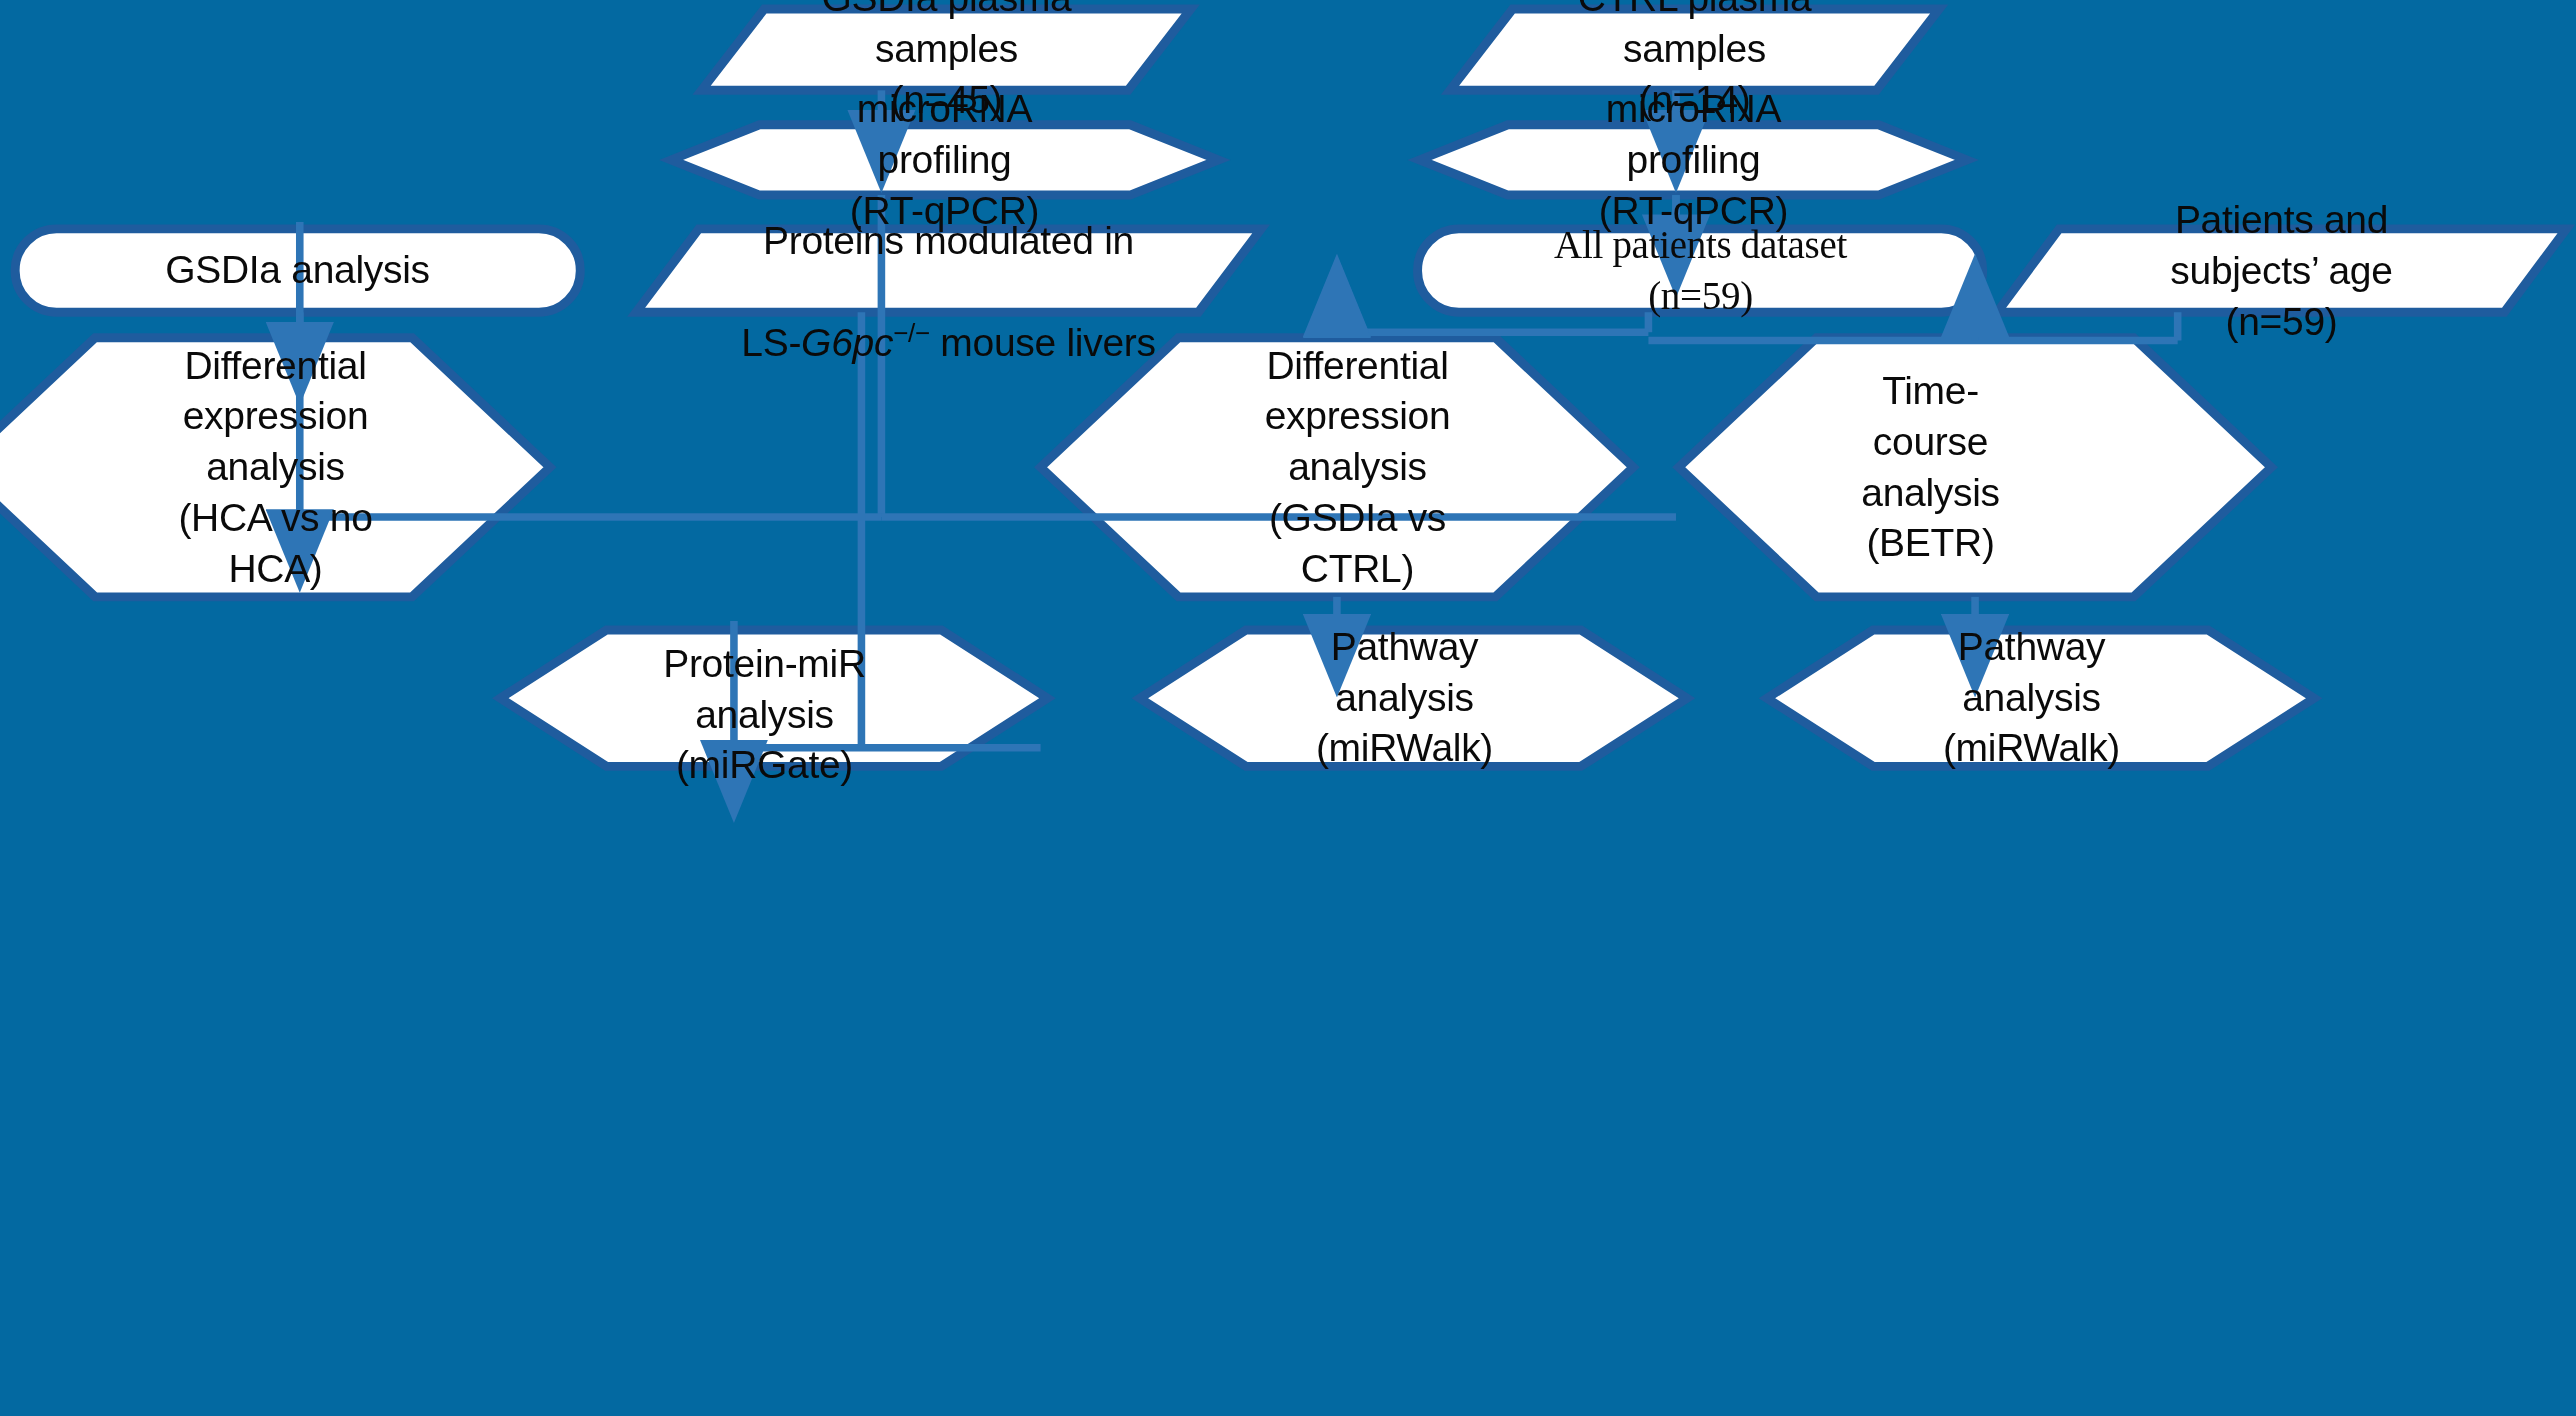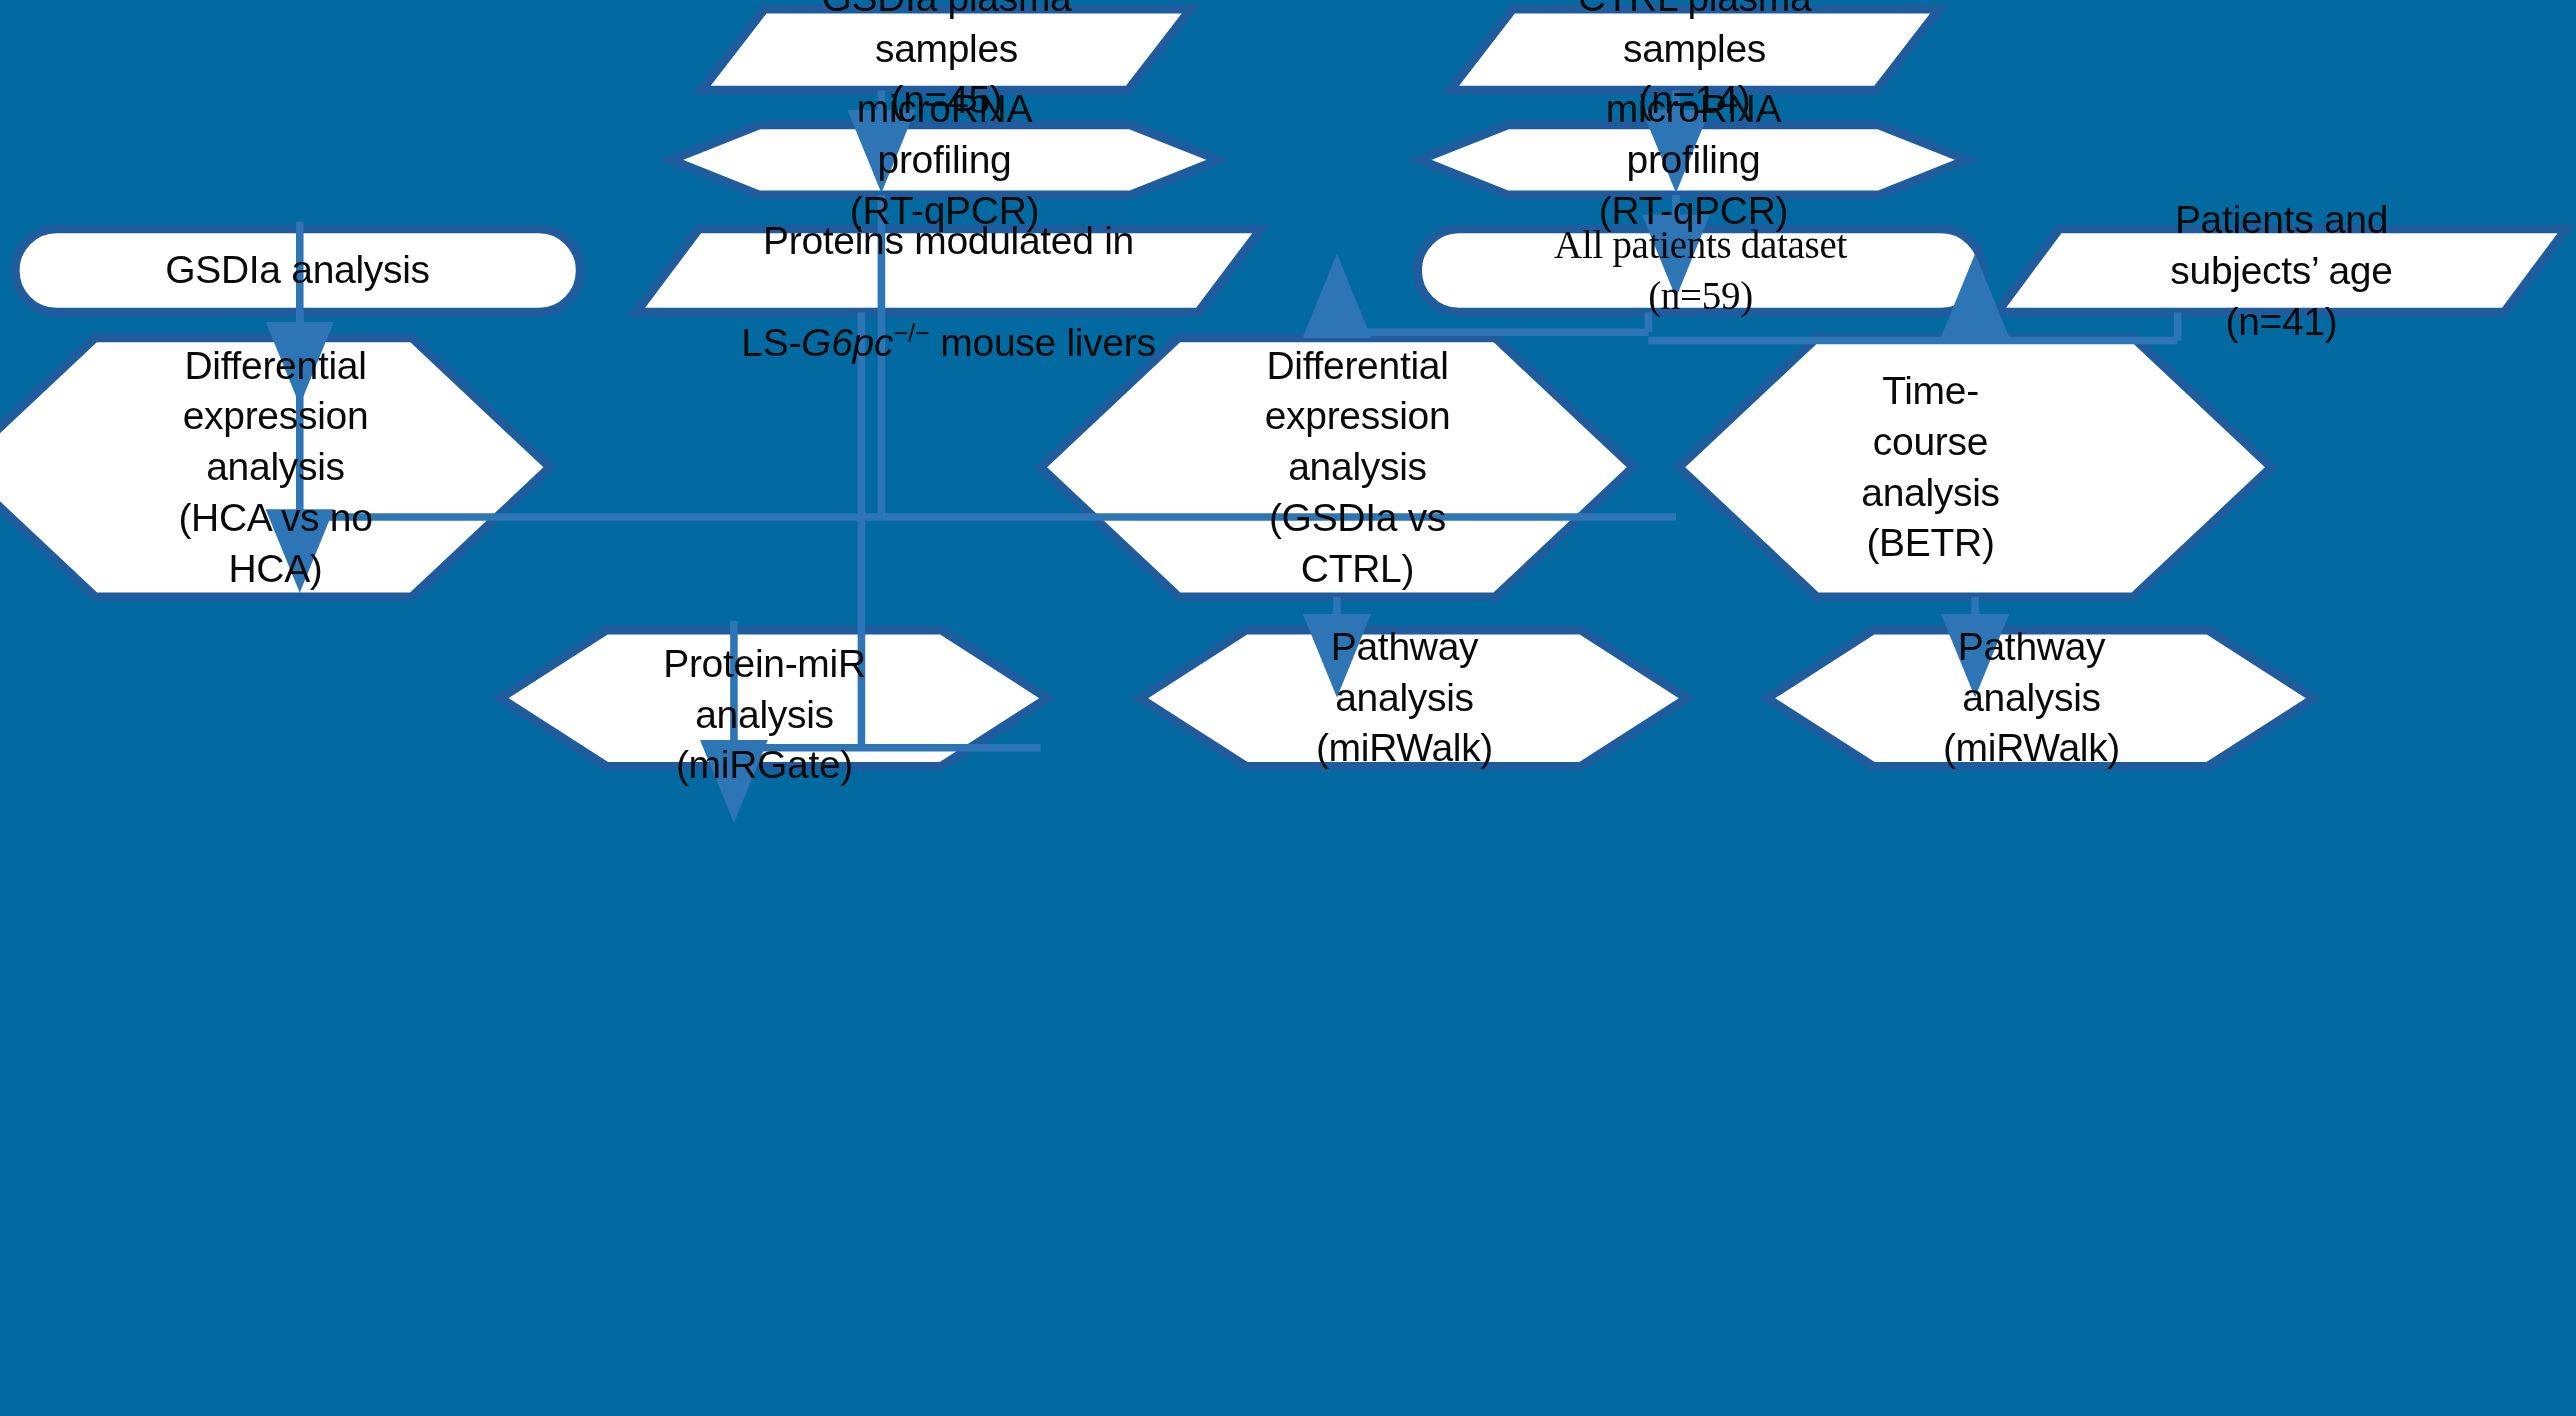--- a/index.html
+++ b/index.html
@@ -134,21 +134,21 @@
       <span>Proteins modulated  in</span><br>
       <span>LS-<i>G6pc</i><span class="sup">−/−</span> mouse livers</span>
     </span>
   </div>
 
   <div class="lbl" style="left:1418px;top:219px;width:565px;height:103px;font-family:Liberation Serif, serif;">All patients dataset
 (n=59)</div>
 
   <div class="lbl" style="left:1997px;top:225px;width:569px;height:93px;">Patients and
 subjects’ age
-(n=41)</div>
+(n=59)</div>
 
   <div class="lbl" style="left:41px;top:338px;width:469px;height:259px;">Differential
 expression
 analysis
 (HCA vs no
 HCA)</div>
 
   <div class="lbl" style="left:1123px;top:338px;width:469px;height:259px;">Differential
 expression
 analysis

